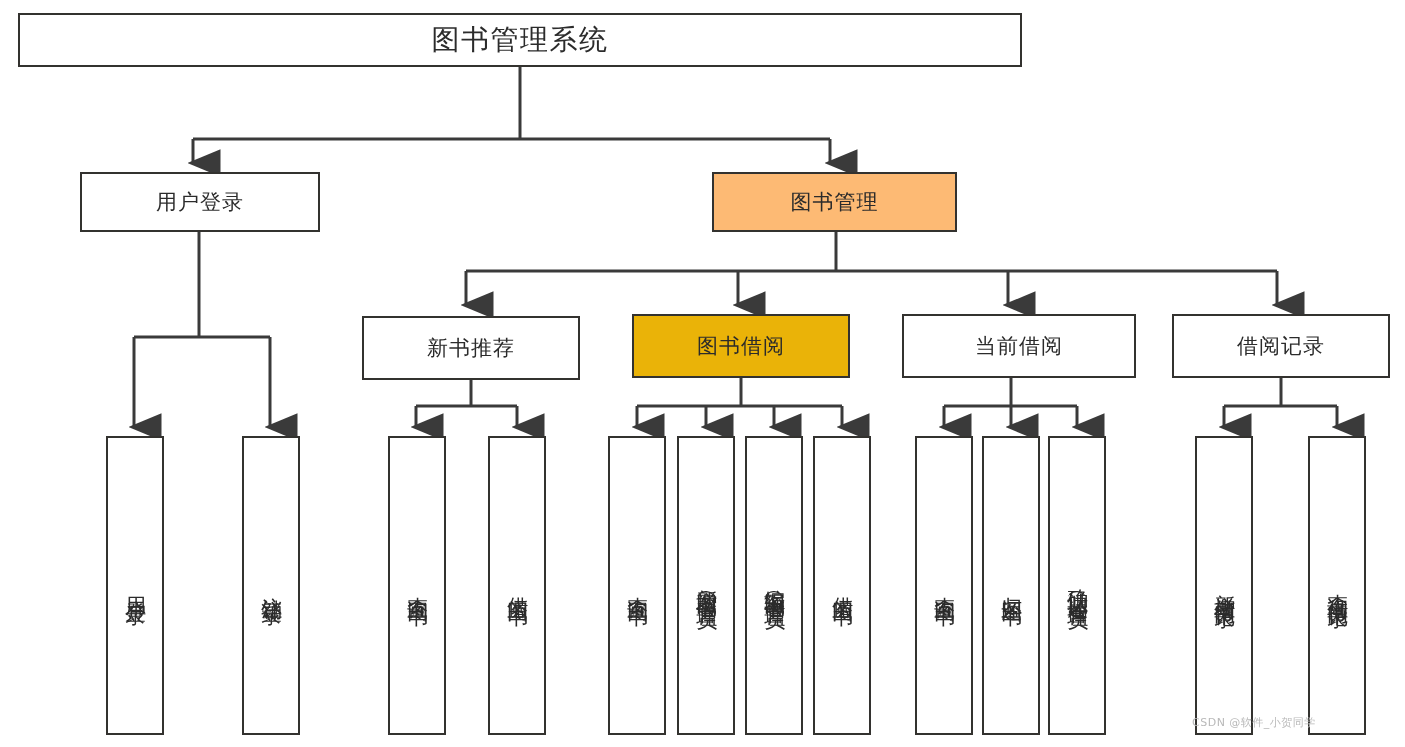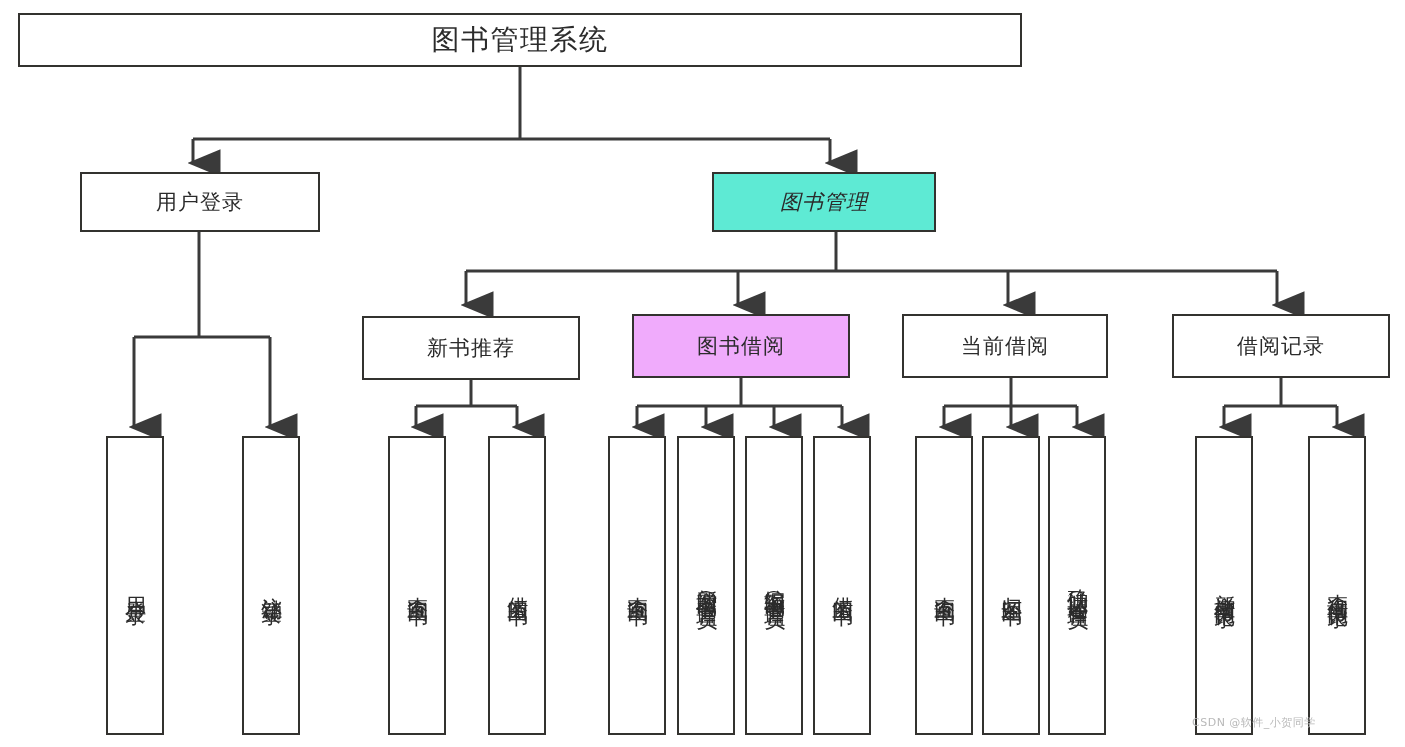--- a/index.html
+++ b/index.html
@@ -133,31 +133,31 @@
     </g>
   </svg>
 
   <div class="node h root" style="left: 18px; top: 13px; width: 1004px; height: 54px; border-color: rgb(51, 50, 47); background: rgb(255, 255, 255); color: rgb(43, 43, 43);">
     <span class="lbl">图书管理系统</span>
   </div>
 
   <div class="node h" style="left: 80px; top: 172px; width: 240px; height: 60px; border-color: rgb(51, 50, 47); background: rgb(255, 255, 255); color: rgb(43, 43, 43);">
     <span class="lbl">用户登录</span>
   </div>
-  <div class="node h" style="left: 712px; top: 172px; width: 224px; height: 60px; border-color: rgb(51, 50, 47); background: #5eead4; color: rgb(43, 43, 43); font-style: italic;">
+  <div class="node h" style="left: 712px; top: 172px; width: 245px; height: 60px; border-color: rgb(51, 50, 47); background: #fdba74; color: rgb(43, 43, 43);">
     <span class="lbl">图书管理</span>
   </div>
 
   <div class="node h" style="left: 362px; top: 316px; width: 218px; height: 64px; border-color: rgb(51, 50, 47); background: rgb(255, 255, 255); color: rgb(43, 43, 43);">
     <span class="lbl">新书推荐</span>
   </div>
-  <div class="node h" style="left: 632px; top: 314px; width: 218px; height: 64px; border-color: rgb(51, 50, 47); background: #f0abfc; color: rgb(43, 43, 43);">
+  <div class="node h" style="left: 632px; top: 314px; width: 218px; height: 64px; border-color: rgb(51, 50, 47); background: #eab308; color: rgb(43, 43, 43);">
     <span class="lbl">图书借阅</span>
   </div>
-  <div class="node h" style="left: 902px; top: 314px; width: 206px; height: 64px; border-color: rgb(51, 50, 47); background: rgb(255, 255, 255); color: rgb(43, 43, 43);">
+  <div class="node h" style="left: 902px; top: 314px; width: 234px; height: 64px; border-color: rgb(51, 50, 47); background: rgb(255, 255, 255); color: rgb(43, 43, 43);">
     <span class="lbl">当前借阅</span>
   </div>
   <div class="node h" style="left: 1172px; top: 314px; width: 218px; height: 64px; border-color: rgb(51, 50, 47); background: rgb(255, 255, 255); color: rgb(43, 43, 43);">
     <span class="lbl">借阅记录</span>
   </div>
 
   <div class="node v" style="left: 106px; top: 436px; width: 58px; height: 299px; border-color: rgb(51, 50, 47); background: rgb(255, 255, 255); color: rgb(43, 43, 43);">
     <span class="lbl">用户登录</span>
   </div>
   <div class="node v" style="left: 242px; top: 436px; width: 58px; height: 299px; border-color: rgb(51, 50, 47); background: rgb(255, 255, 255); color: rgb(43, 43, 43);">

